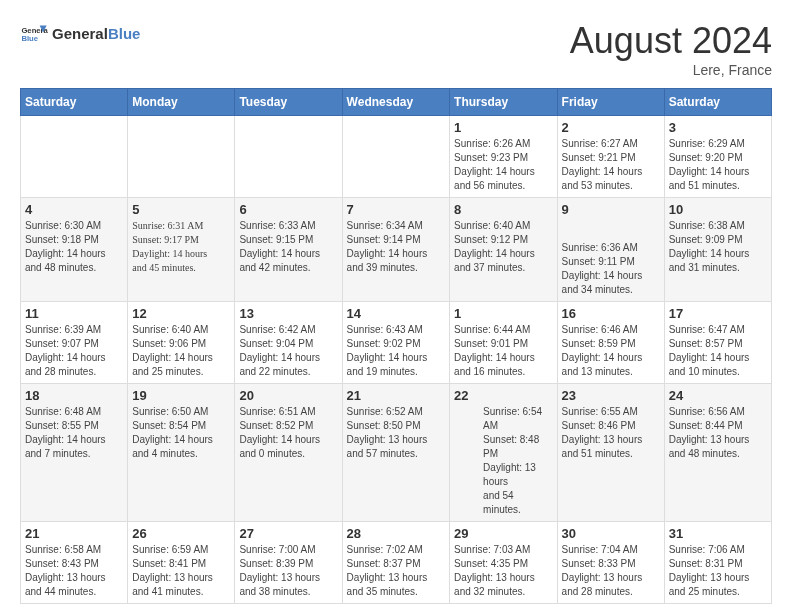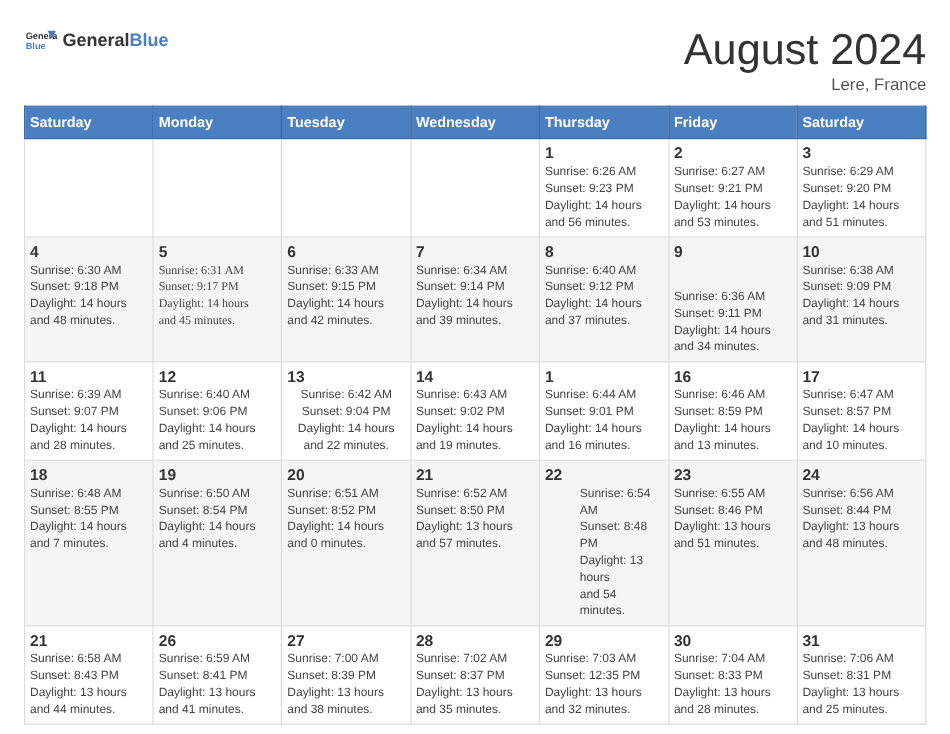--- a/index.html
+++ b/index.html
@@ -204,21 +204,21 @@
         </td>
         <td>
           <div class="day-number">12</div>
           <div class="day-info" style="white-space: pre-line;">Sunrise: 6:40 AM
 Sunset: 9:06 PM
 Daylight: 14 hours
 and 25 minutes.</div>
         </td>
         <td>
           <div class="day-number">13</div>
-          <div class="day-info" style="white-space: pre-line; text-align: center;">Sunrise: 6:42 AM
+          <div class="day-info" style="white-space: pre-line;">Sunrise: 6:42 AM
 Sunset: 9:04 PM
 Daylight: 14 hours
 and 22 minutes.</div>
         </td>
         <td>
           <div class="day-number">14</div>
           <div class="day-info" style="white-space: pre-line;">Sunrise: 6:43 AM
 Sunset: 9:02 PM
 Daylight: 14 hours
 and 19 minutes.</div>
@@ -321,21 +321,21 @@
         <td>
           <div class="day-number">28</div>
           <div class="day-info" style="white-space: pre-line;">Sunrise: 7:02 AM
 Sunset: 8:37 PM
 Daylight: 13 hours
 and 35 minutes.</div>
         </td>
         <td>
           <div class="day-number">29</div>
           <div class="day-info" style="white-space: pre-line;">Sunrise: 7:03 AM
-Sunset: 12:35 PM
+Sunset: 4:35 PM
 Daylight: 13 hours
 and 32 minutes.</div>
         </td>
         <td>
           <div class="day-number">30</div>
           <div class="day-info" style="white-space: pre-line;">Sunrise: 7:04 AM
 Sunset: 8:33 PM
 Daylight: 13 hours
 and 28 minutes.</div>
         </td>

